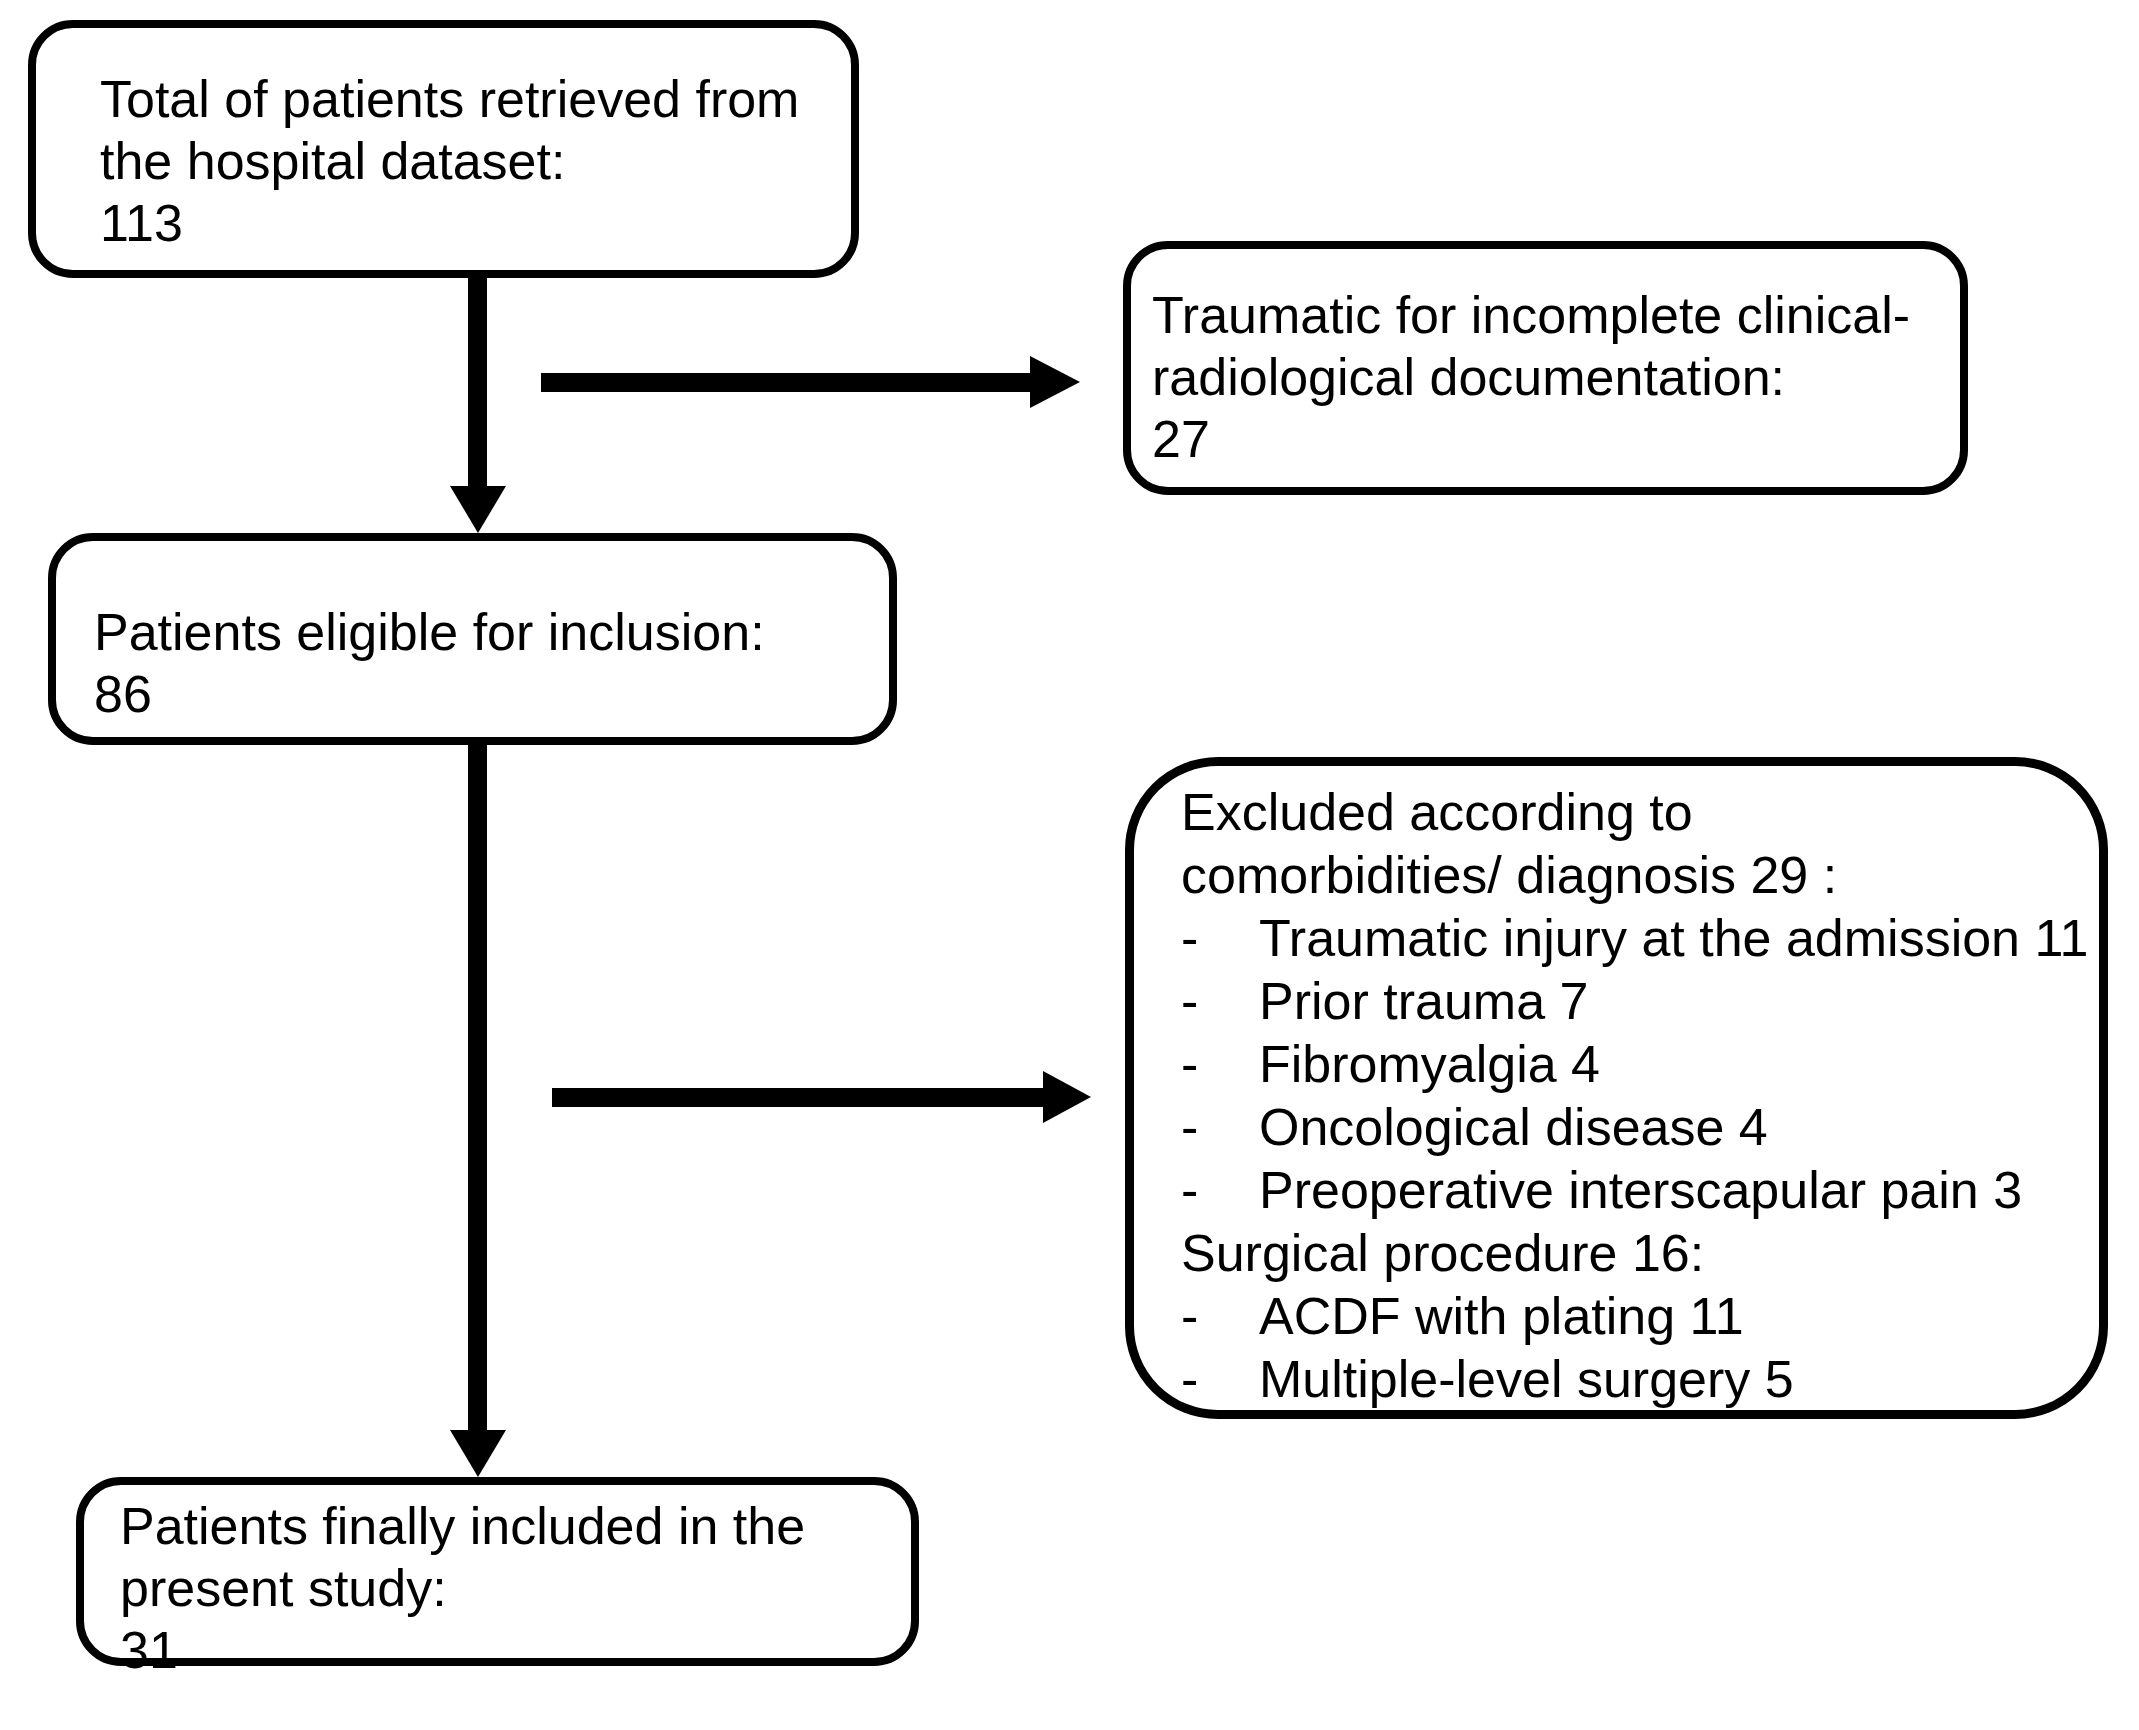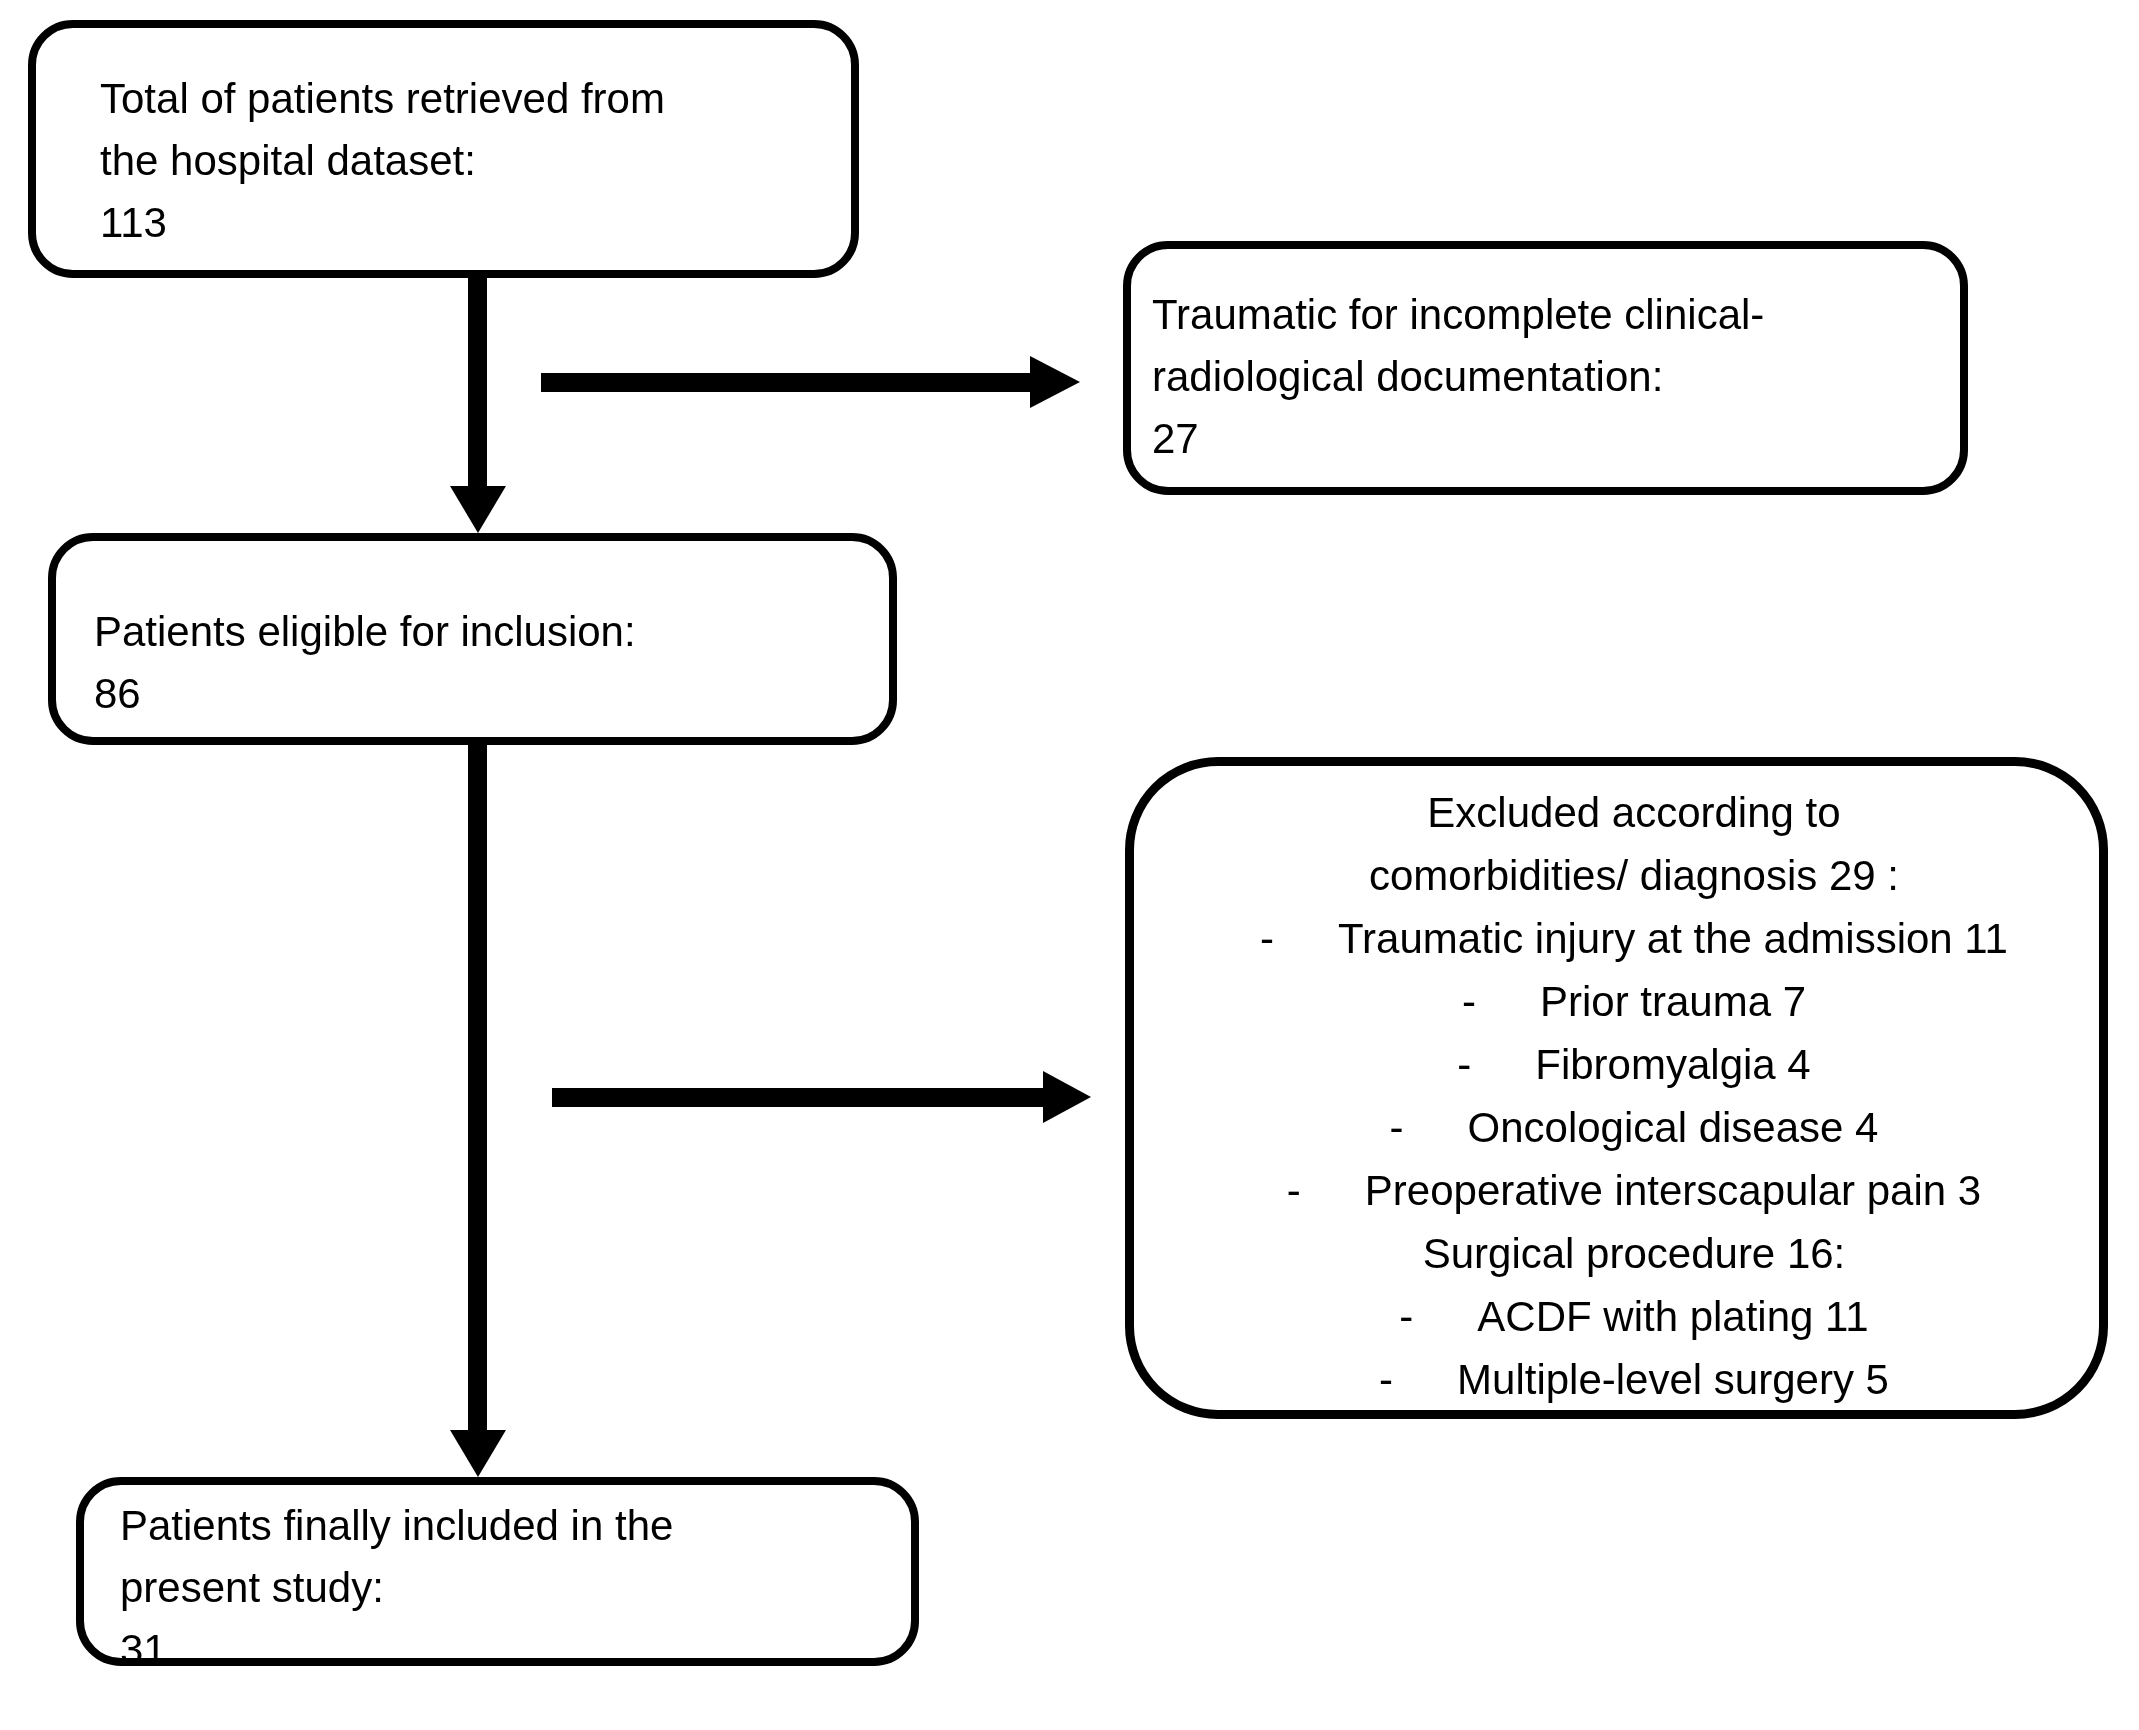--- a/index.html
+++ b/index.html
@@ -7,21 +7,21 @@
     padding: 0;
     background: #ffffff;
   }
   .canvas {
     position: relative;
     width: 2140px;
     height: 1730px;
     background: var(--bg-color, #ffffff);
     font-family: "Liberation Sans", "DejaVu Sans", sans-serif;
     color: var(--text-color, #000000);
-    font-size: 42px;
+    font-size: 52px;
     font-weight: 400;
     overflow: hidden;
   }
   .box {
     position: absolute;
     box-sizing: border-box;
     background: #ffffff;
     border: 8.9px solid var(--line-color, #000000);
     border-radius: 45px;
   }
@@ -48,21 +48,20 @@
     padding: 14.5px 12px 0 47px;
   }
   #box-final {
     left: 76px; top: 1477px; width: 843px; height: 189px;
     padding: 9.7px 12px 0 36px;
   }
   .row {
     display: flex;
     line-height: 63px;
     white-space: nowrap;
-    justify-content: center;
   }
   .dash {
     flex: 0 0 78px;
     width: 78px;
   }
   .shaft {
     position: absolute;
     background: var(--line-color, #000000);
   }
   .head {

